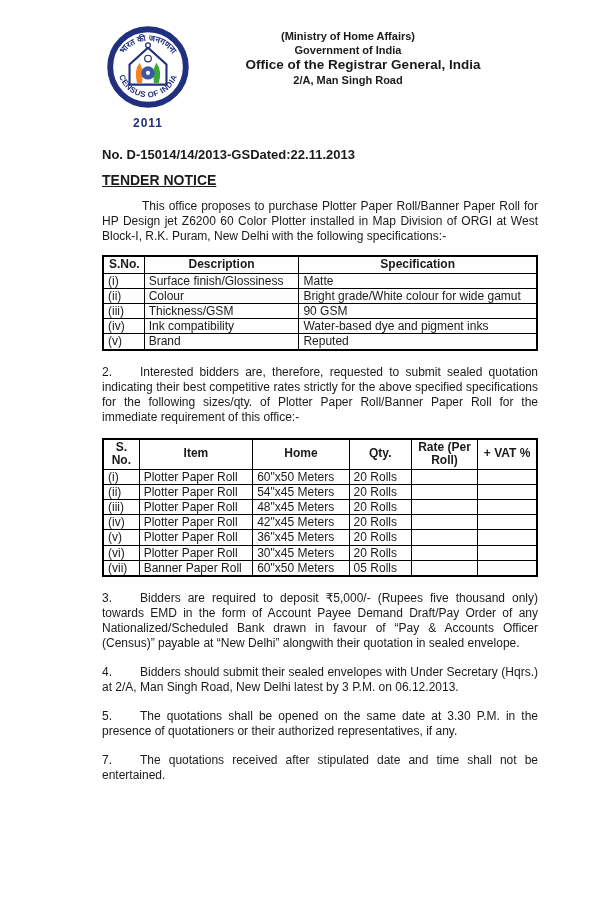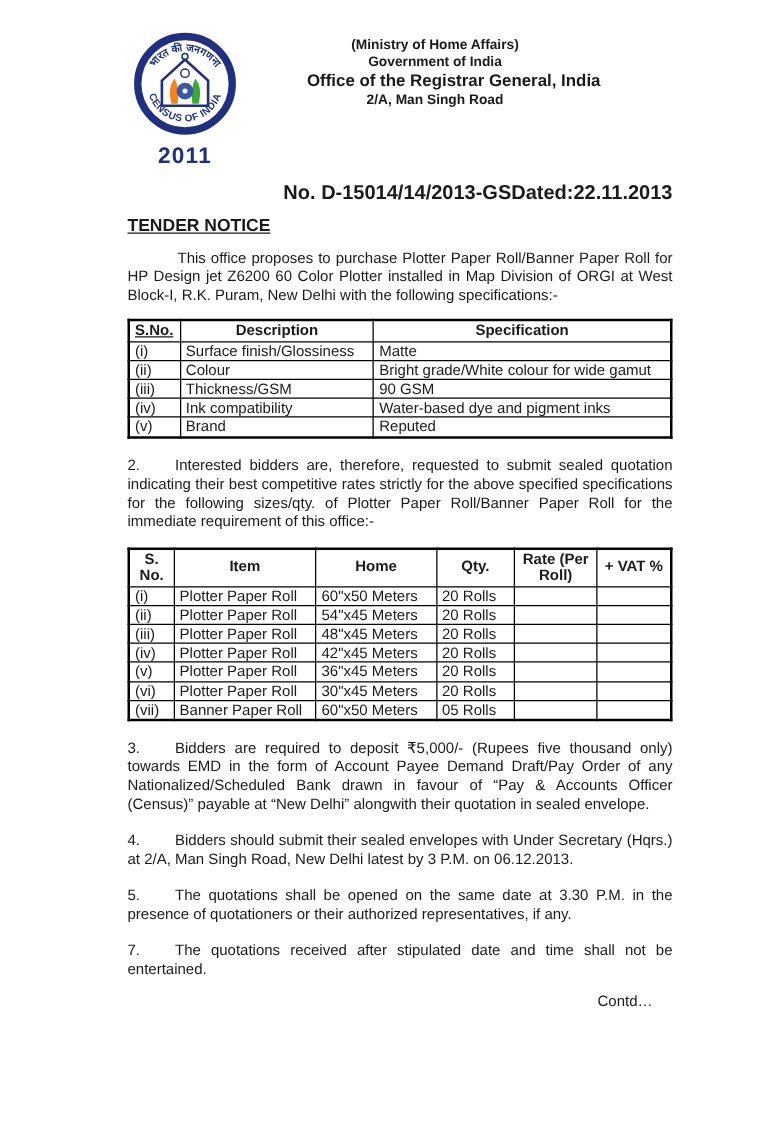--- a/index.html
+++ b/index.html
@@ -5,42 +5,42 @@
   * { margin:0; padding:0; box-sizing:border-box; }
   html,body { width:612px; height:900px; }
   body {
     position:relative;
     background:#ffffff;
     font-family:"Liberation Sans","DejaVu Sans",sans-serif;
     color:#1a1a1a;
     overflow:hidden;
   }
   .logo-wrap { position:absolute; left:100px; top:25px; width:96px; text-align:center; }
-  .logo-year { font-size:18px; font-weight:bold; color:#20307e; letter-spacing:1px; line-height:18px; margin-top:1px; }
+  .logo-year { font-size:12px; font-weight:bold; color:#20307e; letter-spacing:1px; line-height:18px; margin-top:1px; }
   .header-text { position:absolute; left:190px; top:29px; width:316px; text-align:center; font-weight:bold; }
   .ht-small { font-size:11px; line-height:14px; }
   .ht-large { font-size:13.5px; line-height:16px;padding-left:30px; }
 
   .content { position:absolute; left:102px; top:147px; width:436px; font-size:12px; line-height:15px; }
 
-  .ref-row { display:flex; justify-content:flex-end; font-weight:bold; font-size:16px; }
+  .ref-row { display:flex; justify-content:flex-start; font-weight:bold; font-size:13px; }
 
   .doc-title { text-align:left; font-weight:bold; font-size:14px; margin-top:11px; }
   .doc-title span { text-decoration:underline; }
 
   .para { text-align:justify; margin-top:11px; }
   .para.first { text-indent:40px; }
   .num-para { text-align:justify; margin-top:14px; }
   .pnum { display:inline-block; width:38px; }
 
   table { border-collapse:collapse; width:100%; margin-top:11px; border:2px solid #000; table-layout:fixed; }
   th,td { border:1px solid #000; font-size:12px; overflow:hidden; }
   th { font-weight:bold; text-align:center; padding:1px 3px; line-height:13.5px; }
   td { padding:0px 4px; line-height:14.2px; height:15px; text-align:left; }
-  th.left { text-align:left; padding-left:4px;text-decoration:underline; }
+  th.left { text-align:center; padding-left:4px; }
 
   .contd { text-align:right; margin-top:11px; padding-right:16px; }
 </style>
 </head>
 <body>
 
 <div class="logo-wrap">
   <svg width="84" height="84" viewBox="0 0 100 100">
     <circle cx="50" cy="50" r="45" fill="#ffffff" stroke="#20307e" stroke-width="7"></circle>
     <path id="arcTop" d="M 15,54 A 35,35 0 0 1 85,54" fill="none"></path>
@@ -215,15 +215,14 @@
 
   <p class="num-para">
     <span class="pnum">5.</span><span>The quotations shall be opened on the same date at 3.30 P.M. in the presence of quotationers or their authorized representatives, if any.</span>
   </p>
 
 
   <p class="num-para">
     <span class="pnum">7.</span><span>The quotations received after stipulated date and time shall not be entertained.</span>
   </p>
 
-  <div class="contd">Contd…</div>
 
 </div>
 
 </body></html>

